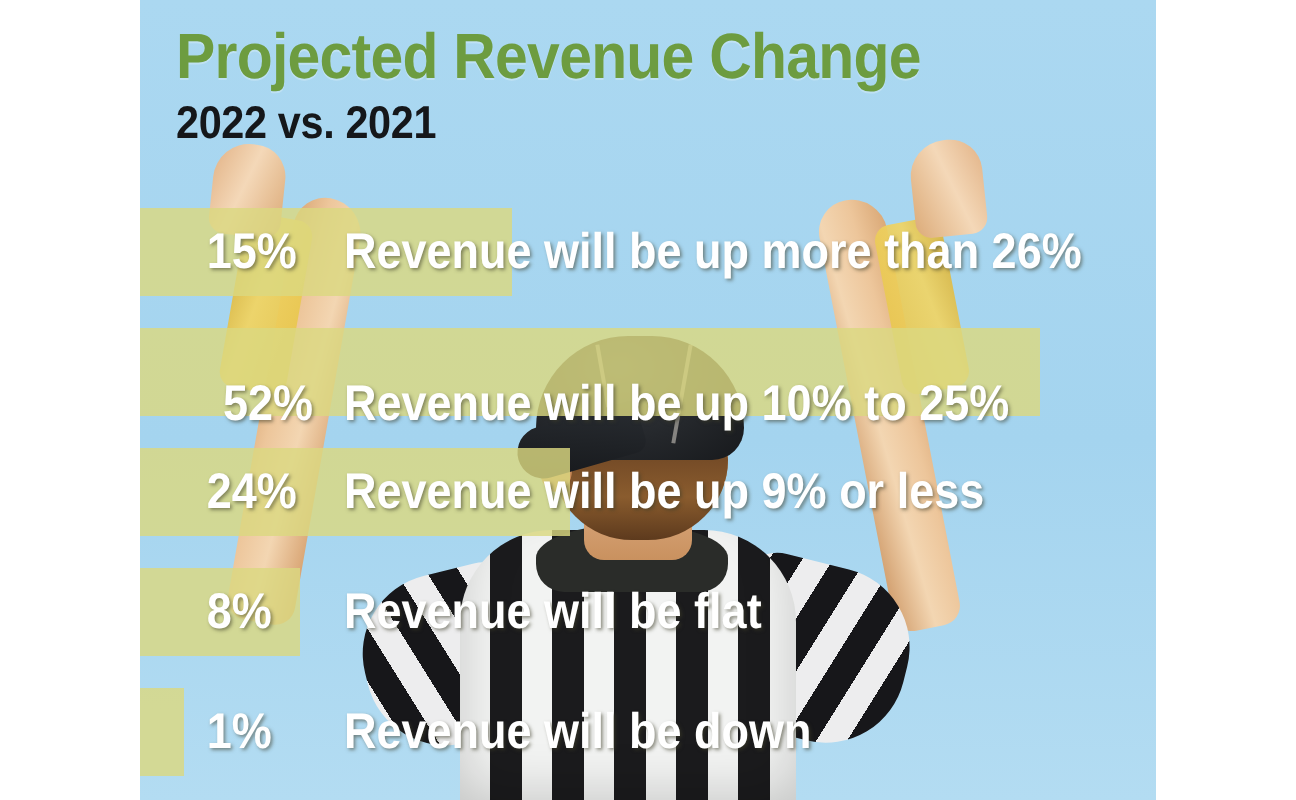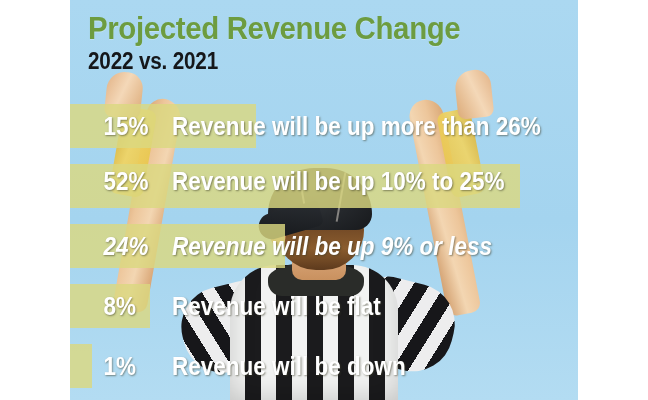--- a/index.html
+++ b/index.html
@@ -270,25 +270,25 @@
   <div class="bar" style="top:104px; width:186px;"></div>
   <div class="bar" style="top:164px; width:450px;"></div>
   <div class="bar" style="top:224px; width:215px;"></div>
   <div class="bar" style="top:284px; width:80px;"></div>
   <div class="bar" style="top:344px; width:22px;"></div>
 
   <div class="bar-row" style="top:104px;">
     <span class="pct">15%</span>
     <span class="lbl">Revenue will be up more than 26%</span>
   </div>
-  <div class="bar-row" style="top:159px;">
+  <div class="bar-row" style="top:180px;text-align:center;">
     <span class="pct">52%</span>
     <span class="lbl">Revenue will be up 10% to 25%</span>
   </div>
-  <div class="bar-row" style="top:224px;font-style:italic;">
+  <div class="bar-row" style="top:224px;">
     <span class="pct">24%</span>
     <span class="lbl">Revenue will be up 9% or less</span>
   </div>
   <div class="bar-row" style="top:284px;">
     <span class="pct">8%</span>
     <span class="lbl">Revenue will be flat</span>
   </div>
   <div class="bar-row" style="top:344px;">
     <span class="pct">1%</span>
     <span class="lbl">Revenue will be down</span>

